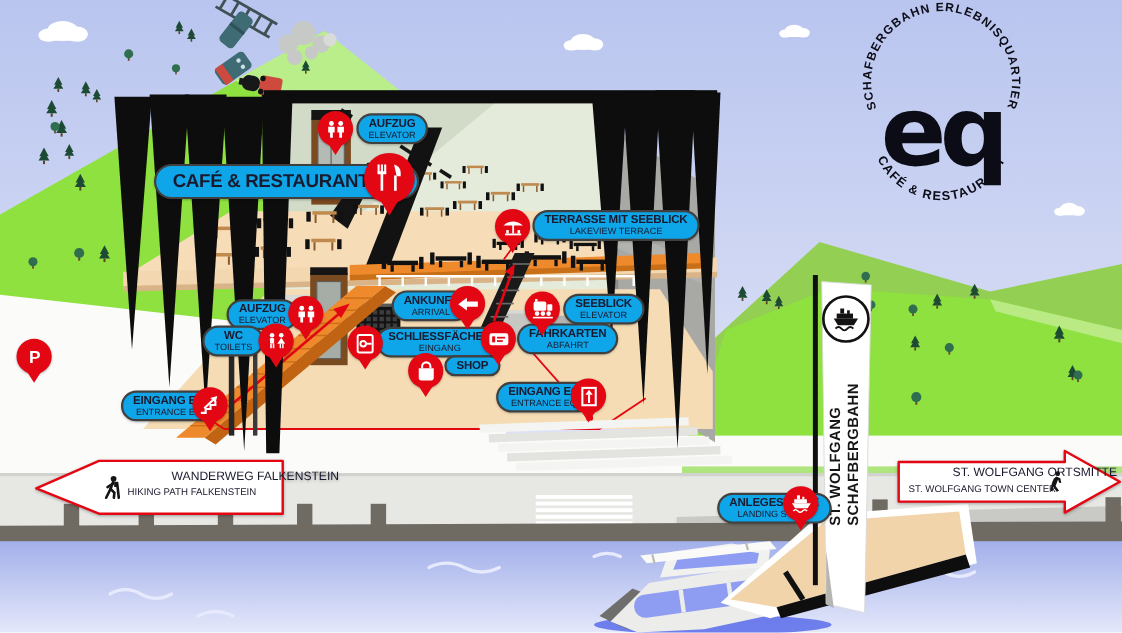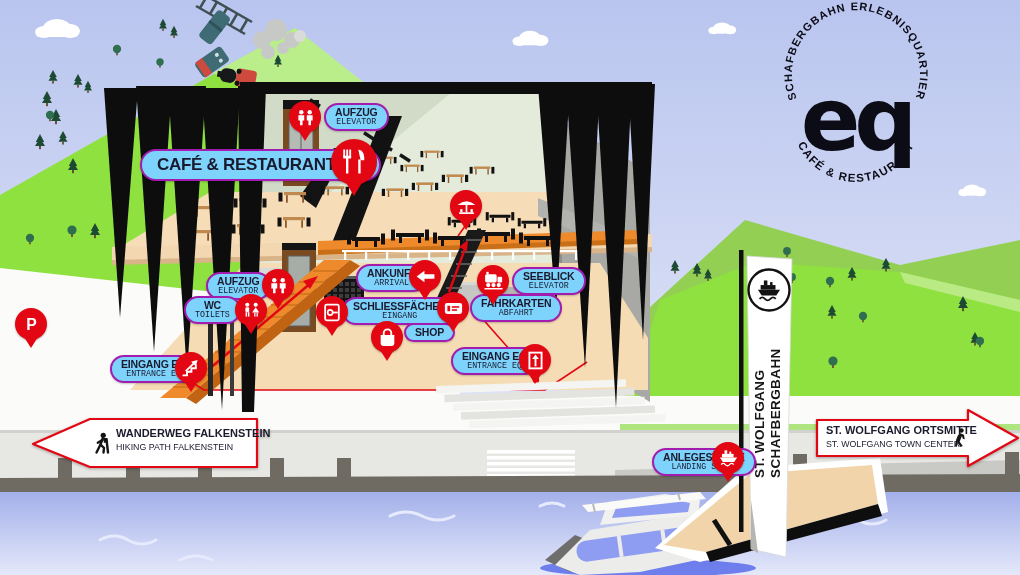--- a/index.html
+++ b/index.html
@@ -1,43 +1,43 @@
 <!DOCTYPE html>
 <html><head>
 <meta charset="utf-8">
 <style>
   html,body{margin:0;padding:0;background:#fff;}
   #stage{position:relative;width:1020px;height:575px;overflow:hidden;
          font-family:"Liberation Sans",sans-serif;}
   #scene{position:absolute;left:0;top:0;z-index:1;}
   
-  .pill{position:absolute;z-index:30;background:#7dd3fc;border:2px solid #a21caf;
+  .pill{position:absolute;z-index:30;background:#0ea5e9;border:2px solid #404040;
         border-radius:999px;padding:2px 9px;text-align:center;line-height:1.08;
         white-space:nowrap;box-shadow:0 1px 2px rgba(0,0,0,.22);}
   .pill .de{font-weight:bold;font-size:10.5px;color:#1a1a2e;letter-spacing:-.2px;}
-  .pill .en{font-size:8.3px;color:#1a1a2e;font-family:Liberation Mono, monospace;}
+  .pill .en{font-size:8.3px;color:#1a1a2e;}
   .pill .en:empty{display:none;}
   .pill-lg{border-radius:22px;border-width:2.5px;padding:5px 15px;}
   .pill-lg .de{font-size:17px;letter-spacing:-.3px;}
   
   .pin{position:absolute;z-index:32;width:32px;height:32px;background:#e30613;
        border-radius:50%;display:flex;align-items:center;justify-content:center;
        box-shadow:0 1px 2px rgba(0,0,0,.3);}
   .pin::after{content:"";position:absolute;left:50%;bottom:-8px;margin-left:-7px;
        border-left:7px solid transparent;border-right:7px solid transparent;
        border-top:11px solid #e30613;}
   .pin svg{width:21px;height:21px;display:block;}
   .pin-lg{width:46px;height:46px;}
   .pin-lg::after{bottom:-11px;margin-left:-9px;border-left-width:9px;
        border-right-width:9px;border-top-width:15px;}
   .pin-lg svg{width:30px;height:30px;}
   
   .sign{position:absolute;z-index:20;filter:drop-shadow(0 1px 1.5px rgba(0,0,0,.3));}
   .sign svg.bg{position:absolute;left:0;top:0;}
-  .sign .sde{position:absolute;font-weight:bold;font-size:11px;color:#1a1a2e;white-space:nowrap;}
+  .sign .sde{position:absolute;font-weight:normal;font-size:11px;color:#1a1a2e;white-space:nowrap;margin-left:40px;}
   .sign .sen{position:absolute;font-size:8.8px;color:#1a1a2e;white-space:nowrap;}
   .sign .sicon{position:absolute;}
 </style>
 </head>
 <body>
 
 <div id="stage">
 
 <svg id="scene" width="1020" height="575" viewBox="0 0 1020 575">
   <defs>
@@ -470,20 +470,24 @@
   <svg viewBox="-10 -10 20 20">
         <g fill="#fff">
     <path d="M-8.5,-1.5 Q0,-8.5 8.5,-1.5 Z"></path>
           <rect x="-0.8" y="-2" width="1.6" height="7.5"></rect>
     <rect x="-7" y="5.5" width="14" height="1.6"></rect>
           <rect x="-6" y="2.5" width="2.2" height="3"></rect>
     <rect x="3.8" y="2.5" width="2.2" height="3"></rect>
   </g>
       </svg>
 </div>
+<div class="pill" style="left:484px;top:191px">
+  <div class="de">TERRASSE MIT SEEBLICK</div>
+  <div class="en">LAKEVIEW TERRACE</div>
+</div>
 
 <div class="pill" style="left:206px;top:272px">
   <div class="de">AUFZUG</div>
   <div class="en">ELEVATOR</div>
 </div>
 <div class="pin" style="left:262px;top:269px">
   <svg viewBox="-10 -10 20 20">
         <g fill="#fff">
     <circle cx="-4" cy="-5" r="2.1"></circle>
           <path d="M-6.8,-2.2 h5.6 v5 h-1.6 v4.6 h-2.4 v-4.6 h-1.6 z"></path>

